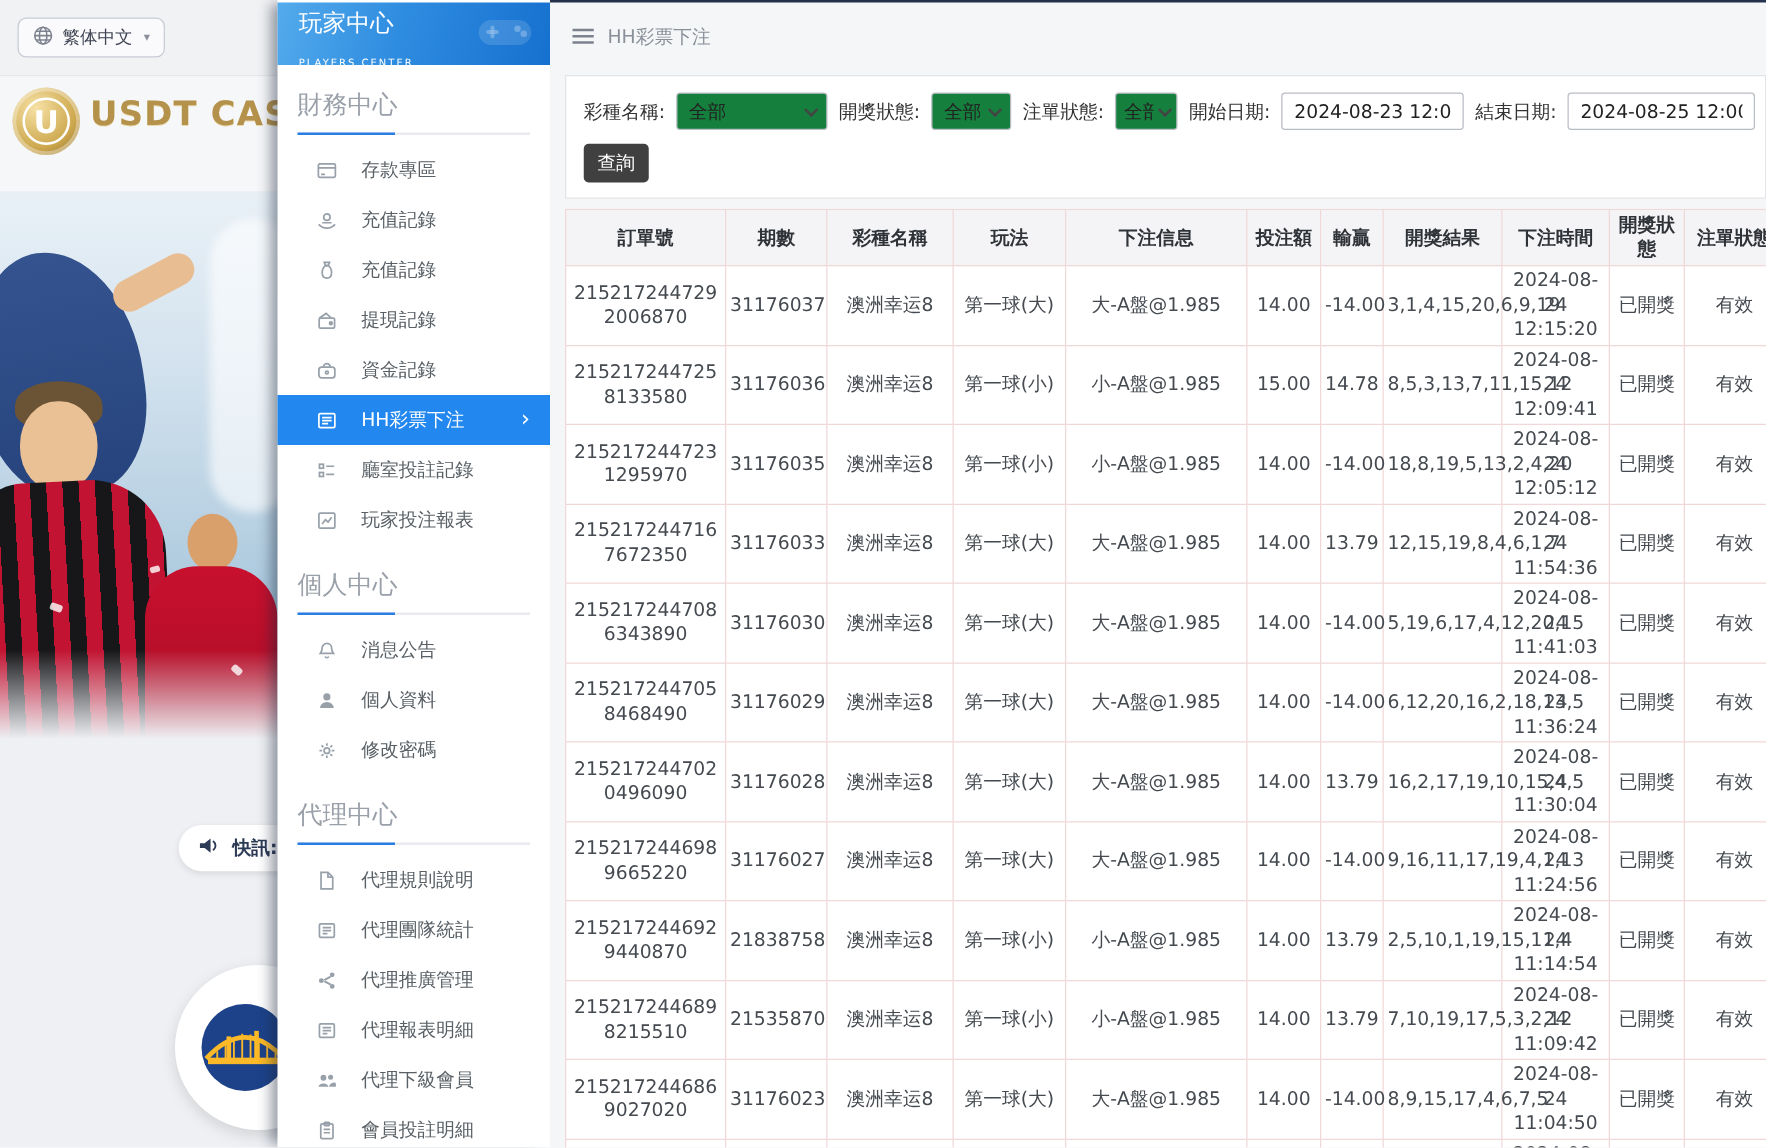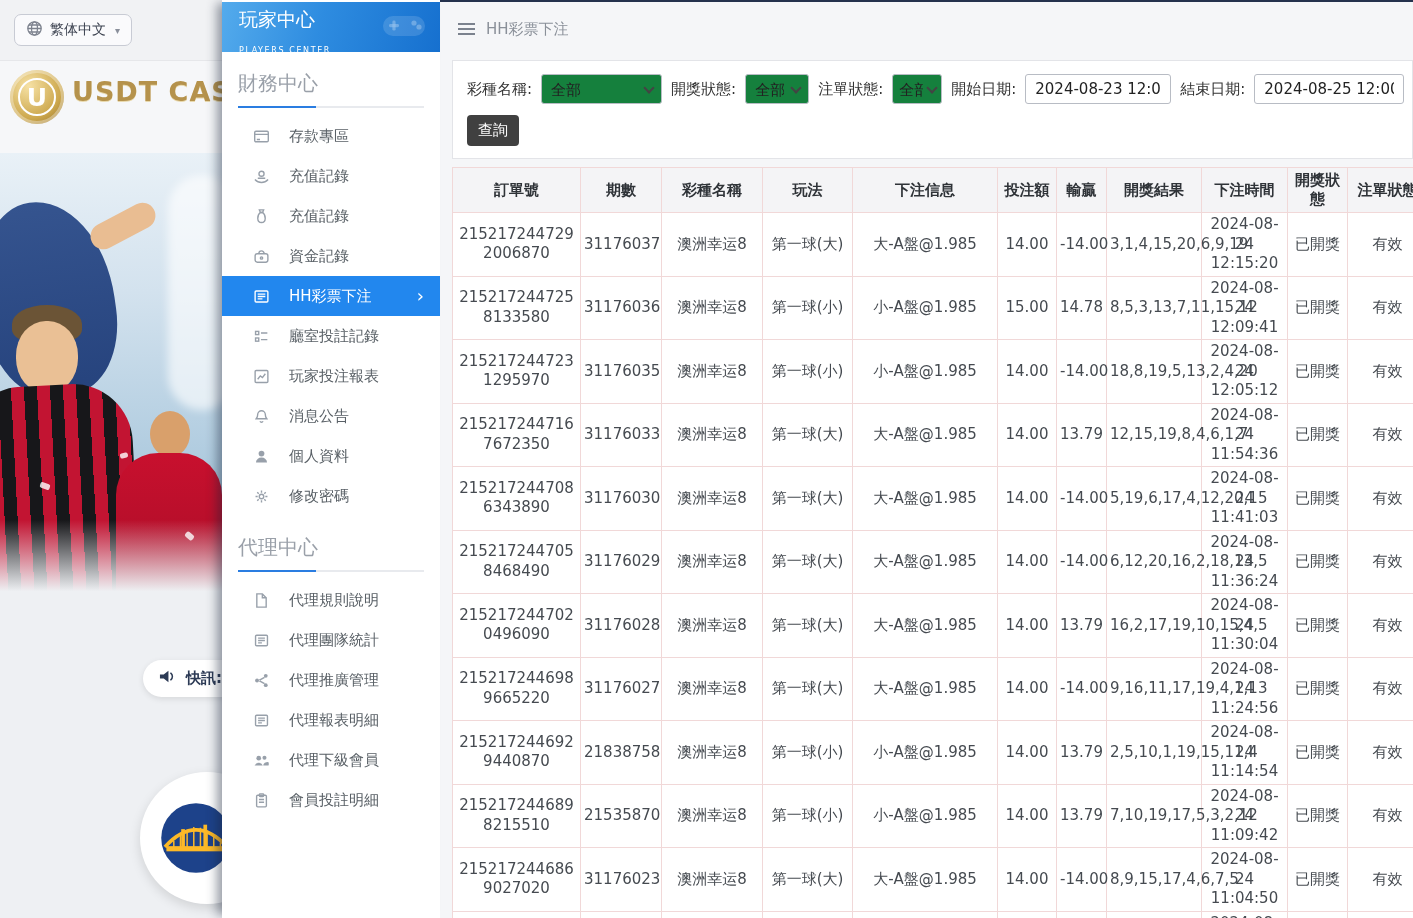--- a/index.html
+++ b/index.html
@@ -197,20 +197,30 @@
           <svg viewBox="0 0 16 16" fill="none" stroke="currentColor" stroke-width="1.3">
             <path d="M6 1.8h4l-1 2.4h-2z"></path>
             <path d="M6.9 4.2C3.8 6.6 3.2 13.6 8 13.6s4.2-7 1.1-9.4z"></path>
           </svg>
         </span>
       <span class="sb-lb">充值記錄</span>
       </div>
       <div class="sb-item">
       <span class="sb-ic">
           <svg viewBox="0 0 16 16" fill="none" stroke="currentColor" stroke-width="1.3">
+            <path d="M2.2 6.2 7.4 2.6l3.8 3.4"></path>
+            <rect x="2.2" y="6.2" width="11.6" height="7.4" rx="1"></rect>
+            <circle cx="11" cy="10" r="1" fill="currentColor"></circle>
+          </svg>
+        </span>
+      <span class="sb-lb">提現記錄</span>
+      </div>
+      <div class="sb-item">
+      <span class="sb-ic">
+          <svg viewBox="0 0 16 16" fill="none" stroke="currentColor" stroke-width="1.3">
             <rect x="2" y="5.4" width="12" height="8" rx="2"></rect>
             <path d="M5.5 5.2a2.5 2.5 0 0 1 5 0"></path>
             <circle cx="8" cy="9.4" r="1.1"></circle>
           </svg>
         </span>
       <span class="sb-lb">資金記錄</span>
       </div>
       <div class="sb-item active">
       <span class="sb-ic">
           <svg viewBox="0 0 16 16" fill="none" stroke="currentColor" stroke-width="1.3">
@@ -232,20 +242,26 @@
       <span class="sb-lb">廳室投註記錄</span>
       </div>
       <div class="sb-item">
       <span class="sb-ic">
           <svg viewBox="0 0 16 16" fill="none" stroke="currentColor" stroke-width="1.3">
             <rect x="2" y="2.4" width="12" height="11.2" rx="1"></rect>
             <path d="M4.4 10.6 6.9 7.4l2 1.6 2.7-3.6"></path>
           </svg>
         </span>
       <span class="sb-lb">玩家投注報表</span>
+      </div>
+      <div class="sb-sec">
+    <div class="sb-sec-t">個人中心</div>
+    <div class="sb-sec-line">
+          <span></span>
+        </div>
       </div>
       <div class="sb-item">
       <span class="sb-ic">
           <svg viewBox="0 0 16 16" fill="none" stroke="currentColor" stroke-width="1.3">
             <path d="M8 2.6a3.6 3.6 0 0 1 3.6 3.6c0 2.6.9 3.1 1.4 3.9H3c.5-.8 1.4-1.3 1.4-3.9A3.6 3.6 0 0 1 8 2.6zM6.6 12.4a1.5 1.5 0 0 0 2.8 0"></path>
           </svg>
         </span>
       <span class="sb-lb">消息公告</span>
       </div>
       <div class="sb-item">

